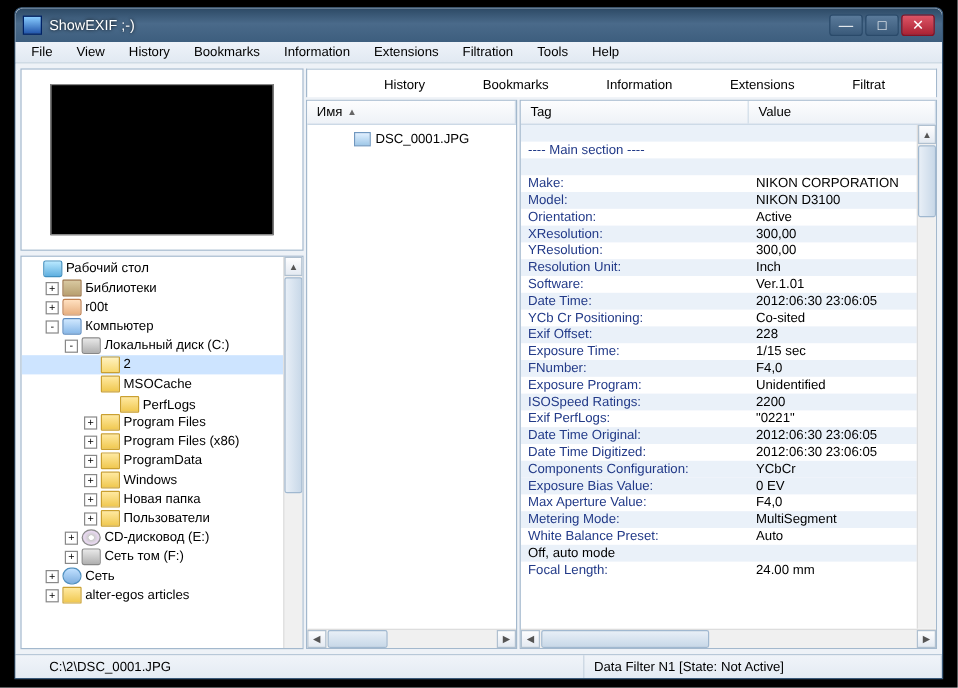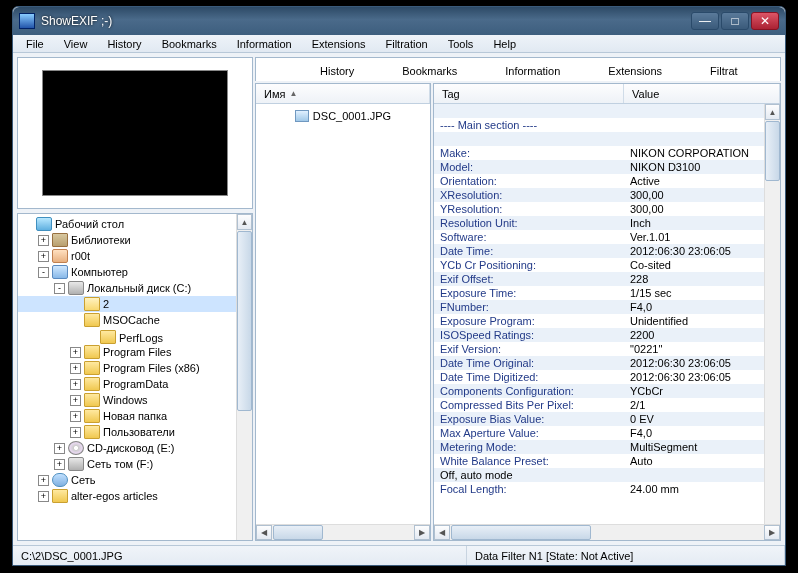--- a/index.html
+++ b/index.html
@@ -42,21 +42,21 @@
 .gridhead { height: 20px; background: linear-gradient(#fdfdfe,#eef2f7); border-bottom: 1px solid #c0d0e0; display: flex; align-items: center; font-size: 11px; }
 .ghc { padding: 0 8px; border-right: 1px solid #d0dce8; height: 100%; display: flex; align-items: center; position: relative; }
 .sort-arrow { margin-left: 4px; font-size: 8px; color: #666; }
 .gridbody { flex: 1; overflow: auto; }
 .file-row { display: flex; align-items: center; height: 17px; padding: 12px 4px; cursor: pointer; justify-content: center; }
 .file-row .fico { width: 14px; height: 12px; background: linear-gradient(#e0f0ff,#a0c8e8); border: 1px solid #7098c0; margin-right: 4px; }
 .exif-row { display: flex; height: 14px; font-size: 11px; align-items: center; }
 .exif-row.even { background: #eaf1f9; }
 .exif-tag { width: 190px; padding-left: 6px; color: #223a88; white-space: nowrap; overflow: hidden; }
 .exif-val { flex: 1; padding-left: 6px; color: #000; white-space: nowrap; overflow: hidden; }
-.statusbar { height: 20px; background: linear-gradient(#f0f4f9,#e4ebf3); border-top: 1px solid #b8c8d8; display: flex; align-items: center; font-size: 11px; }
+.statusbar { height: 20px; background: linear-gradient(#f0f4f9,#e4ebf3); border-top: 1px solid #b8c8d8; display: flex; align-items: center; font-size: 11px; padding-left: 20px; }
 .sb-cell { padding: 0 8px; border-right: 1px solid #c8d4e0; height: 100%; display: flex; align-items: center; }
 .hscroll { height: 16px; background: #f0f0f0; border-top: 1px solid #ddd; display: flex; align-items: center; }
 .hscroll-btn { width: 16px; height: 15px; background: linear-gradient(#fdfdfe,#e4eaf2); border: 1px solid #b0c0d0; display: flex; align-items: center; justify-content: center; font-size: 8px; color: #555; cursor: pointer; }
 .hscroll-thumb { width: 50px; height: 15px; background: linear-gradient(#e8eff7,#c8d8e8); border: 1px solid #a0b8d0; border-radius: 2px; margin: 0 1px; cursor: pointer; }
 .vscroll { position: absolute; right: 0; top: 0; bottom: 0; width: 16px; background: #f0f0f0; border-left: 1px solid #ddd; }
 .vscroll-btn { height: 16px; background: linear-gradient(#fdfdfe,#e4eaf2); border: 1px solid #b0c0d0; display: flex; align-items: center; justify-content: center; font-size: 8px; color: #555; cursor: pointer; }
 .vscroll-thumb { width: 15px; background: linear-gradient(90deg,#e8eff7,#c8d8e8); border: 1px solid #a0b8d0; border-radius: 2px; margin: 1px 0; cursor: pointer; }
 </style>
 </head>
 <body>
@@ -285,38 +285,34 @@
               </div>
               <div class="exif-row">
                 <div class="exif-tag">Exposure Program:</div>
                 <div class="exif-val">Unidentified</div>
               </div>
               <div class="exif-row even">
                 <div class="exif-tag">ISOSpeed Ratings:</div>
                 <div class="exif-val">2200</div>
               </div>
               <div class="exif-row">
-                <div class="exif-tag">Exif Version:</div>
+                <div class="exif-tag">Exif PerfLogs:</div>
                 <div class="exif-val">"0221"</div>
               </div>
               <div class="exif-row even">
                 <div class="exif-tag">Date Time Original:</div>
                 <div class="exif-val">2012:06:30 23:06:05</div>
               </div>
               <div class="exif-row">
                 <div class="exif-tag">Date Time Digitized:</div>
                 <div class="exif-val">2012:06:30 23:06:05</div>
               </div>
               <div class="exif-row even">
                 <div class="exif-tag">Components Configuration:</div>
                 <div class="exif-val">YCbCr</div>
-              </div>
-              <div class="exif-row">
-                <div class="exif-tag">Compressed Bits Per Pixel:</div>
-                <div class="exif-val">2/1</div>
               </div>
               <div class="exif-row even">
                 <div class="exif-tag">Exposure Bias Value:</div>
                 <div class="exif-val">0 EV</div>
               </div>
               <div class="exif-row">
                 <div class="exif-tag">Max Aperture Value:</div>
                 <div class="exif-val">F4,0</div>
               </div>
               <div class="exif-row even">

